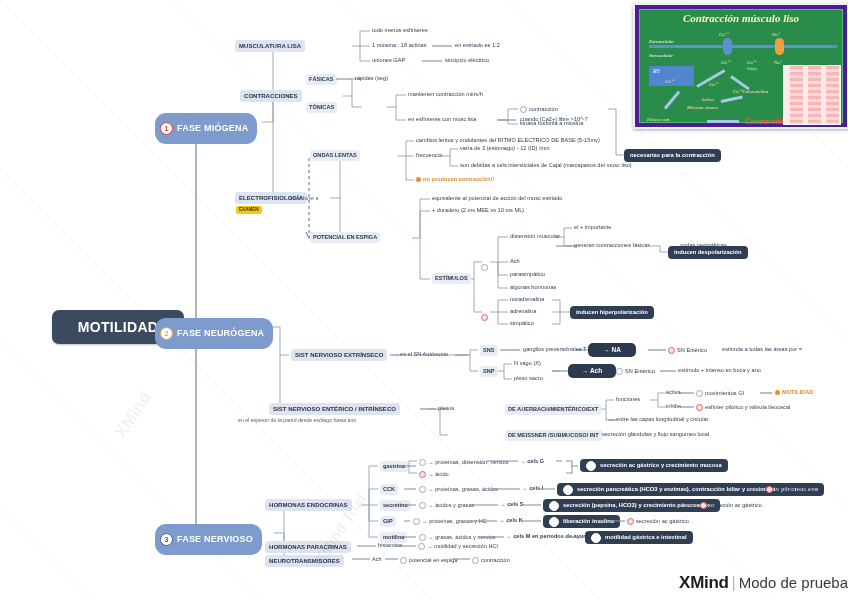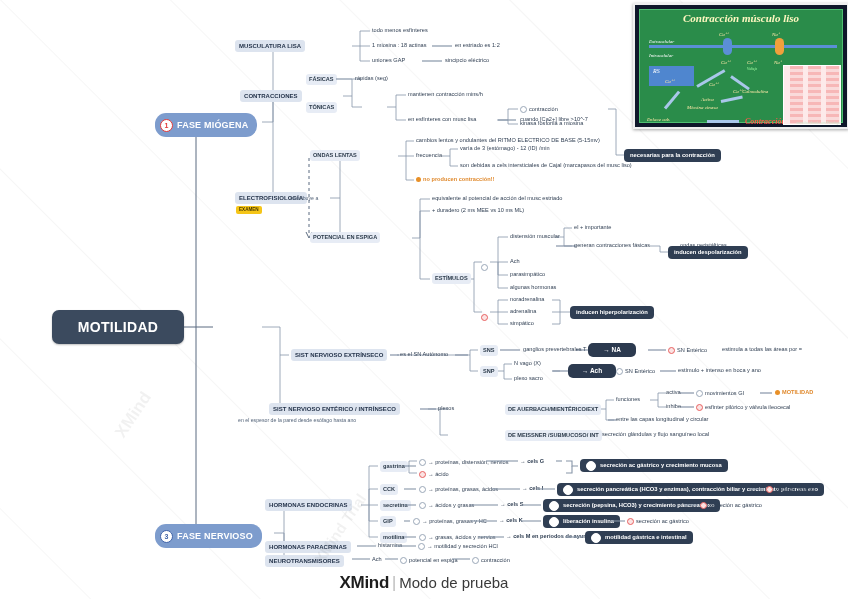--- a/index.html
+++ b/index.html
@@ -15,21 +15,21 @@
 
   .node{position:absolute;white-space:nowrap;line-height:1;}
 
   
   .root{left:52px;top:310px;width:132px;height:34px;background:#3b4a5e;color:#fff;
         border-radius:7px;font-size:14px;font-weight:700;letter-spacing:.3px;
         display:flex;align-items:center;justify-content:center;
         box-shadow:0 1px 2px rgba(0,0,0,.25);}
 
   
-  .phase{background:#7d9ccd;color:#fff;border-radius:11px;height:24px;font-size:9px;
+  .phase{background:#7d9ccd;color:#fff;border-radius:11px;height:31px;font-size:9px;
          font-weight:700;letter-spacing:.2px;display:flex;align-items:center;
          padding:0 9px 0 5px;gap:4px;}
   .phase .badge{width:11px;height:11px;border-radius:50%;background:#fff;
         display:inline-flex;align-items:center;justify-content:center;
         font-size:7px;font-weight:700;flex:none;}
   .b-red{color:#e23b3b;border:1.6px solid #e23b3b;}
   .b-yel{color:#e8a81c;border:1.6px solid #e8a81c;}
   .b-blu{color:#3f63a8;border:1.6px solid #3f63a8;}
 
   
@@ -59,41 +59,41 @@
   .bul.of{background:#e89028;}
 
   .yellowtag{background:#f5c518;color:#4a3a00;font-size:4.6px;font-weight:700;
       border-radius:2px;padding:1.5px 3px;}
 
   .lbl-om{color:#e08a2e;font-weight:700;}
 
   
   .pic{position:absolute;left:633px;top:3px;width:212px;height:122px;
        border:2px solid #f0f0f0;box-shadow:0 1px 3px rgba(0,0,0,.35);overflow:hidden;
-       background:#0f172a;}
+       background:#4c1d95;}
   .pic .inner{position:absolute;inset:4px;background:#2a8c4a;border:1px solid #4fbf72;}
   .pic .ttl{position:absolute;left:0;right:0;top:7px;text-align:center;color:#fff7c0;
        font-size:11px;font-style:italic;font-weight:700;font-family:"Liberation Serif",serif;}
   .pic .membrane{position:absolute;left:14px;right:10px;top:40px;height:3px;background:#5b8fd6;}
   .pic .chan{position:absolute;width:9px;height:17px;border-radius:5px;background:#5b8fd6;top:33px;}
   .pic .chan2{position:absolute;width:9px;height:17px;border-radius:5px;background:#f0a03c;top:33px;}
   .pic .rs{position:absolute;left:14px;top:61px;width:45px;height:20px;background:#4f86cf;}
   .pic .lab{position:absolute;color:#fff;font-size:5px;font-style:italic;
        font-family:"Liberation Serif",serif;white-space:nowrap;}
   .pic .lab.y{color:#ffe9a8;}
   .pic .lab.g{color:#9dfaa0;}
   .pic .lab.r{color:#ff5a4a;font-size:8px;font-weight:700;}
   .pic .arr{position:absolute;background:#a9c7ea;height:3px;transform-origin:left center;}
   .pic .micro{position:absolute;right:6px;top:60px;width:56px;height:58px;background:#fdeaea;
        border:1px solid #fff;overflow:hidden;}
   .pic .micro .f{position:absolute;width:13px;top:0;bottom:0;background:
        repeating-linear-gradient(180deg,#f7b7b7 0 3px,#fadada 3px 6px);}
   .pic .credit{position:absolute;right:6px;bottom:2px;color:#cfe8cf;font-size:3.4px;}
 
-  .footer{position:absolute;left:0;right:0;bottom:6px;text-align:center;}
+  .footer{position:absolute;left:0;right:0;bottom:6px;text-align:right;}
   .footer .fx{font-size:17px;font-weight:700;color:#1d1d1d;letter-spacing:-.3px;}
   .footer .fm{font-size:15px;color:#3a3a3a;font-weight:400;}
   .footer .bar{color:#b9b9b9;font-weight:300;margin:0 3px;}
 </style>
 </head>
 <body>
 
 <div id="canvas">
 
   <svg class="wmdiag">
@@ -206,20 +206,24 @@
       <path d="M401,466 L409,466 L409,461 L417,461"></path>
       <path d="M409,466 L409,473 L417,473"></path>
     </g>
   </svg>
 
   <div class="node root">MOTILIDAD</div>
 
   <div class="node phase" style="left:155px;top:113px;">
     <span class="badge b-red">1</span>
     <span>FASE MIÓGENA</span>
+  </div>
+  <div class="node phase" style="left:155px;top:318px;">
+    <span class="badge b-yel">2</span>
+    <span>FASE NEURÓGENA</span>
   </div>
   <div class="node phase" style="left:155px;top:524px;">
     <span class="badge b-blu">3</span>
     <span>FASE NERVIOSO</span>
   </div>
 
   <div class="node l1" style="left:235px;top:40px;">MUSCULATURA LISA</div>
   <div class="node tx" style="left:372px;top:28px;">todo menos esfínteres</div>
   <div class="node tx" style="left:372px;top:43px;">1 miosina : 18 actinas</div>
   <svg class="lines">

